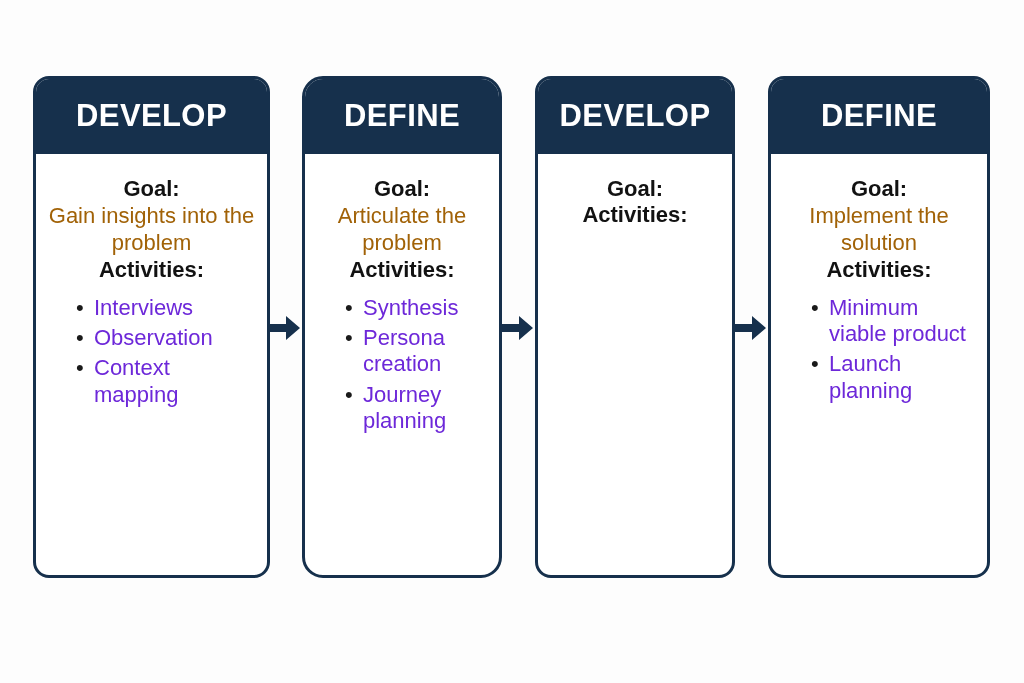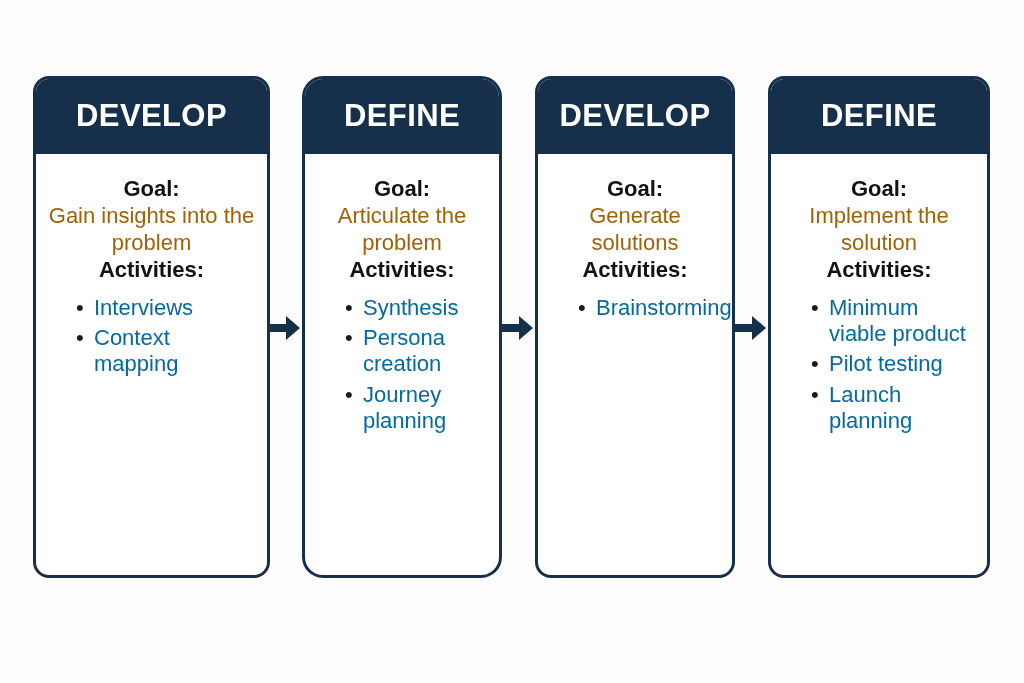--- a/index.html
+++ b/index.html
@@ -84,21 +84,21 @@
 
   .activity-list {
     list-style: none;
     margin: 12px 0 0 0;
     padding: 0 0 0 30px;
   }
 
   .activity-item {
     position: relative;
     font-size: 22px;
-    color: #0369a1;
+    color: #6d28d9;
     line-height: 1.2;
     margin-bottom: 4px;
     padding-left: 18px;
     font-family: "Liberation Sans", sans-serif;
   }
 
   .activity-item::before {
     content: "\2022";
     position: absolute;
     left: 0;
@@ -133,20 +133,21 @@
   <div class="phase-card" id="card-0">
     <div class="card-header">
       <span class="card-header-title">DEVELOP</span>
     </div>
     <div class="card-body">
       <div class="section-label">Goal:</div>
       <div class="goal-text">Gain insights into the problem</div>
       <div class="section-label activities-label">Activities:</div>
       <ul class="activity-list">
         <li class="activity-item">Interviews</li>
+        <li class="activity-item">Observation</li>
         <li class="activity-item">Context mapping</li>
       </ul>
     </div>
   </div>
 
   <div class="connector-arrow" id="arrow-0">
     <svg width="32" height="30" viewBox="0 0 32 30" aria-hidden="true">
       <path d="M0 11 L17 11 L17 3 L31 15 L17 27 L17 19 L0 19 Z" fill="#16304c"></path>
     </svg>
   </div>
@@ -172,43 +173,40 @@
       <path d="M0 11 L17 11 L17 3 L31 15 L17 27 L17 19 L0 19 Z" fill="#16304c"></path>
     </svg>
   </div>
 
   <div class="phase-card" id="card-2">
     <div class="card-header">
       <span class="card-header-title">DEVELOP</span>
     </div>
     <div class="card-body">
       <div class="section-label">Goal:</div>
-      <div class="goal-text">Generate solutions</div>
-      <div class="section-label activities-label">Activities:</div>
-      <ul class="activity-list">
-        <li class="activity-item">Brainstorming</li>
+      <div class="section-label activities-label">Activities:</div>
+      <ul class="activity-list">
       </ul>
     </div>
   </div>
 
   <div class="connector-arrow" id="arrow-2">
     <svg width="32" height="30" viewBox="0 0 32 30" aria-hidden="true">
       <path d="M0 11 L17 11 L17 3 L31 15 L17 27 L17 19 L0 19 Z" fill="#16304c"></path>
     </svg>
   </div>
 
   <div class="phase-card" id="card-3">
     <div class="card-header">
       <span class="card-header-title">DEFINE</span>
     </div>
     <div class="card-body">
       <div class="section-label">Goal:</div>
       <div class="goal-text">Implement the solution</div>
       <div class="section-label activities-label">Activities:</div>
       <ul class="activity-list">
         <li class="activity-item">Minimum viable product</li>
-        <li class="activity-item">Pilot testing</li>
         <li class="activity-item">Launch planning</li>
       </ul>
     </div>
   </div>
 
 </div>
 
 </body></html>

